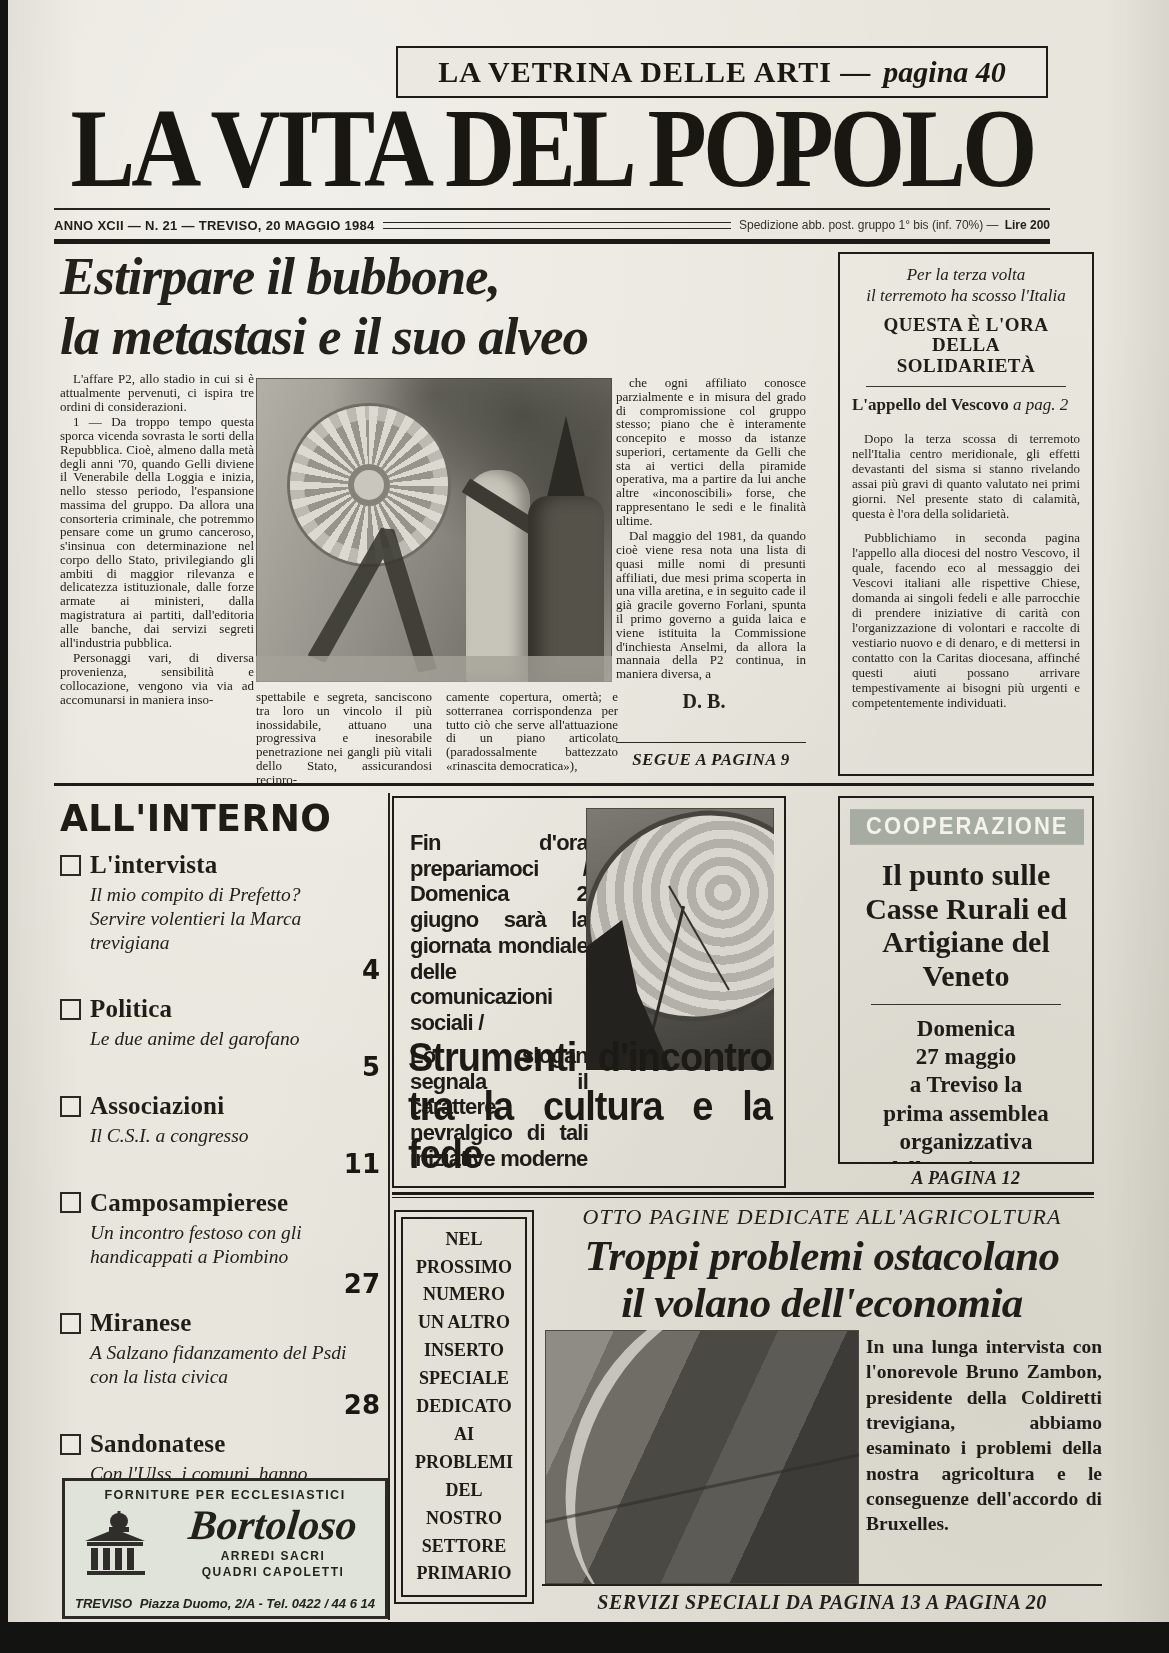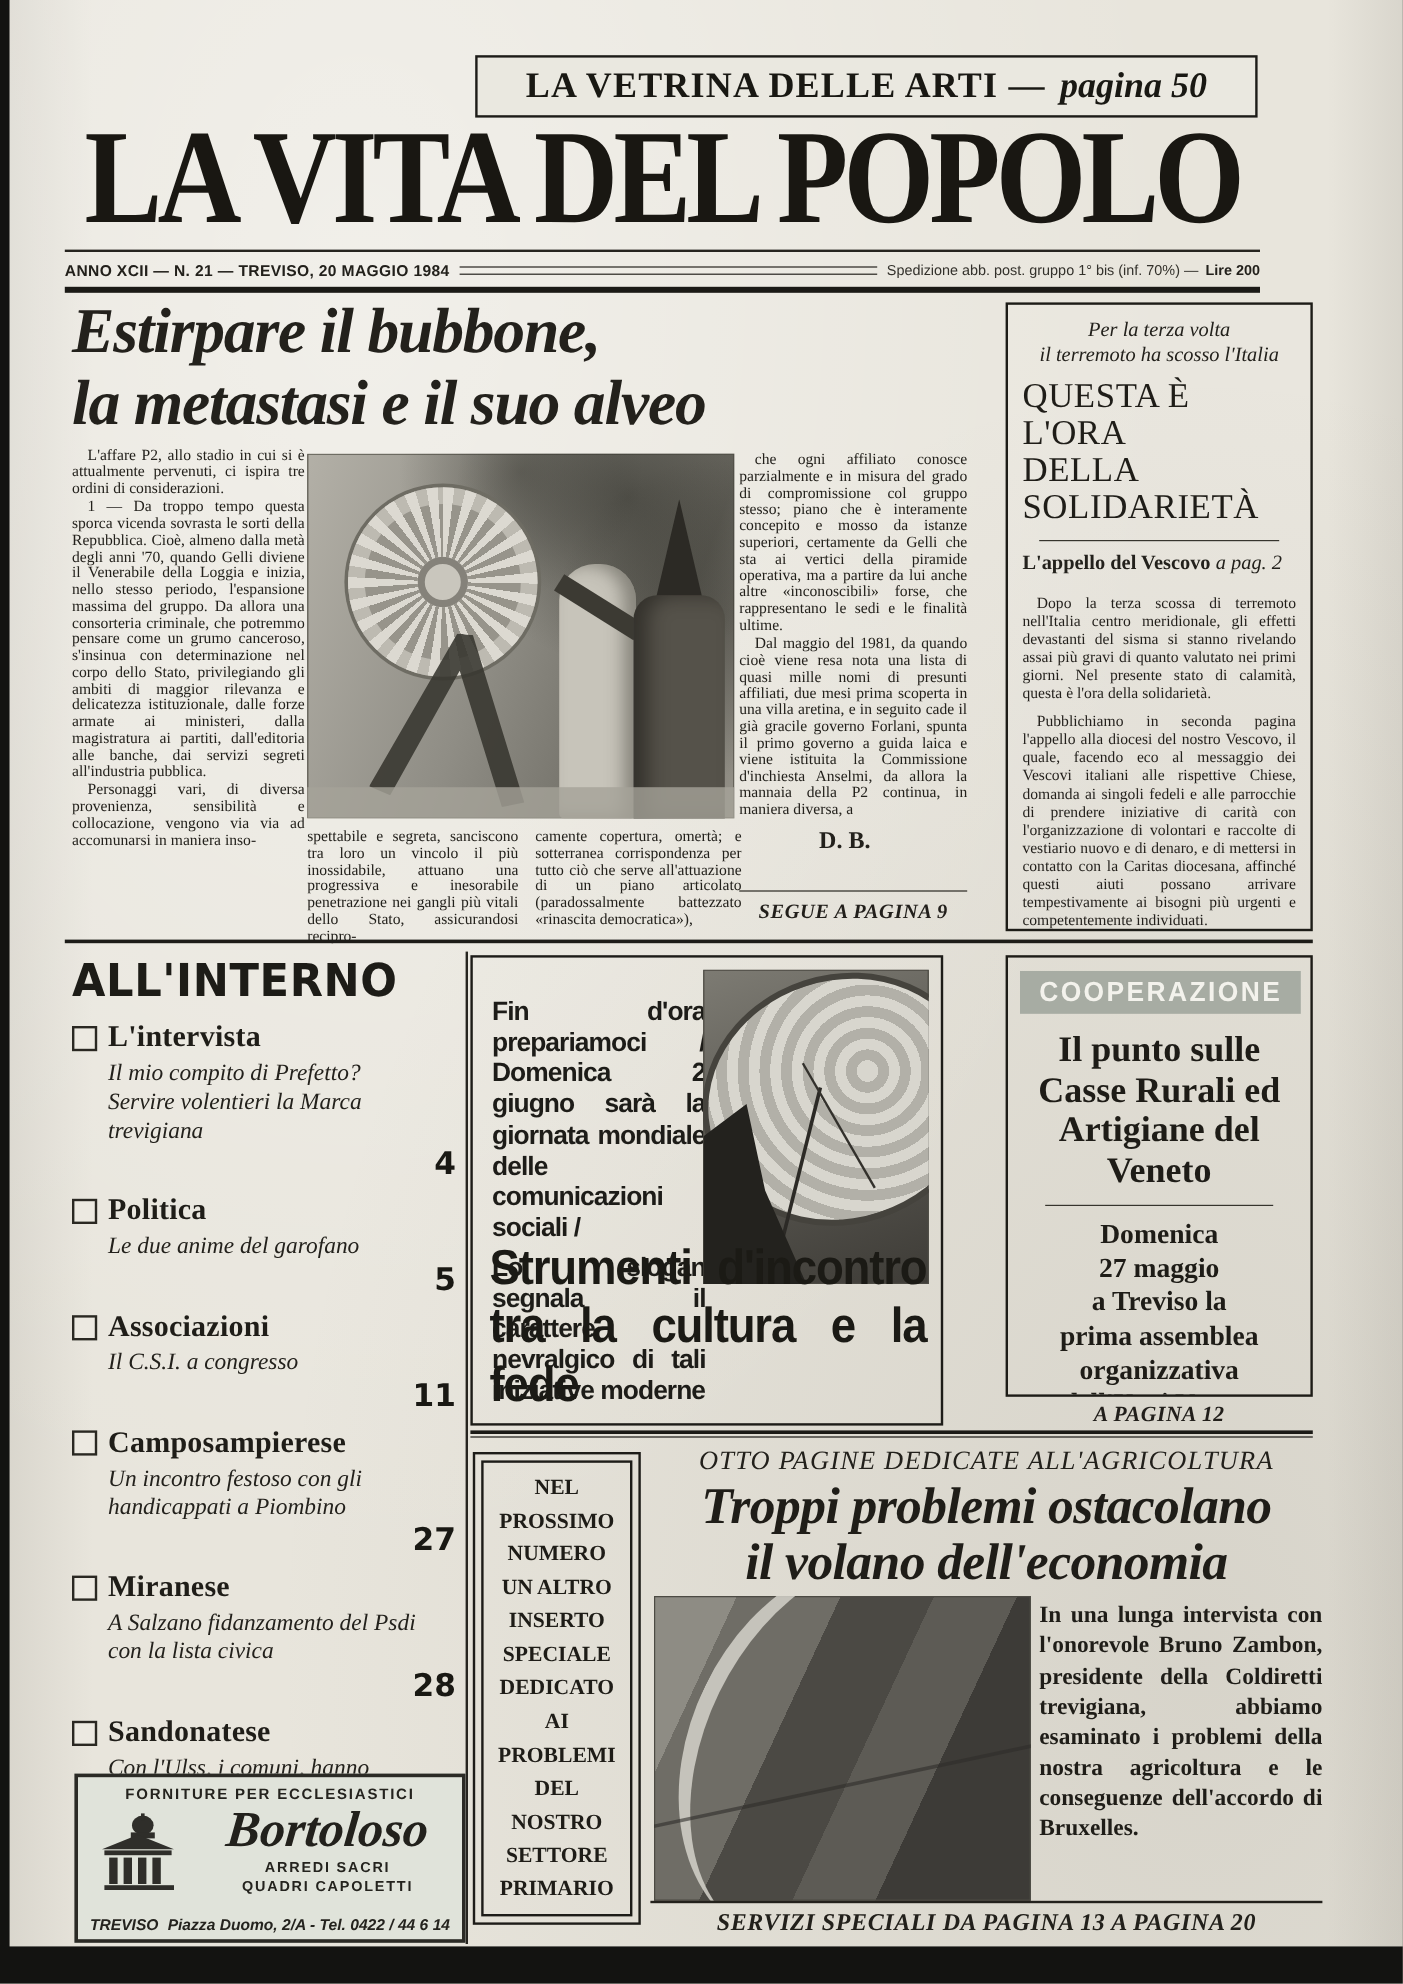--- a/index.html
+++ b/index.html
@@ -89,21 +89,21 @@
   .figure-body{position:absolute;left:272px;top:118px;width:76px;height:186px;background:#55524a;
     border-radius:20px 20px 0 0;box-shadow:inset 12px 0 16px rgba(25,24,20,.55);}
   .ground1{position:absolute;left:0;bottom:0;width:100%;height:26px;background:#a5a299;opacity:.8;}
 
   
   .solid-box{
     left:830px;top:252px;width:256px;height:524px;border:2px solid #1d1c17;
     padding:10px 12px;box-sizing:border-box;overflow:hidden;background:rgba(255,255,255,.06);
   }
   .solid-kicker{font-style:italic;font-size:17px;text-align:center;line-height:1.25;color:#23211c;}
-  .solid-headline{font-size:29px;line-height:1.08;margin-top:8px;letter-spacing:.5px;color:#1f1d18;}
+  .solid-headline{font-size:19px;text-align:center;line-height:1.08;margin-top:8px;letter-spacing:.5px;color:#1f1d18;font-weight:bold;}
   .solid-rule{border-top:1.5px solid #36342d;width:88%;margin:10px auto 8px auto;}
   .appeal{font-size:17px;font-weight:bold;text-align:left;margin-bottom:16px;color:#23211c;}
   .appeal .apg{font-style:italic;font-weight:normal;}
   .solid-box .bodytxt{font-size:13px;line-height:1.16;text-align:justify;}
   .solid-box .bodytxt p{margin:0 0 8px 0;text-indent:12px;}
 
   .section-rule{left:46px;top:783px;width:1040px;height:0;border-top:3px solid #1d1c18;}
   .vrule{left:380px;top:793px;width:0;height:827px;border-left:2px solid #26241f;}
 
   
@@ -185,21 +185,21 @@
   .ad-bottom{position:absolute;left:10px;right:10px;bottom:5px;display:flex;justify-content:space-between;
     font-style:italic;font-weight:bold;font-size:13px;font-family:"Liberation Sans",sans-serif;color:#24231e;}
 </style>
 </head>
 <body>
 
 <div class="paper">
 
   <div class="abs banner">
     <span>LA VETRINA DELLE ARTI —</span>
-    <span class="pg">pagina 50</span>
+    <span class="pg">pagina 40</span>
   </div>
   <div class="abs masthead">LA VITA DEL POPOLO</div>
   <div class="abs mast-rule"></div>
   <div class="abs dateline">
     <span class="dl-left">ANNO XCII — N. 21 — TREVISO, 20 MAGGIO 1984</span>
     <span class="dl-line"></span>
     <span class="dl-right">Spedizione abb. post. gruppo 1° bis (inf. 70%) —</span>
     <span class="dl-price">Lire 200</span>
   </div>
   <div class="abs heavy-bar"></div>

